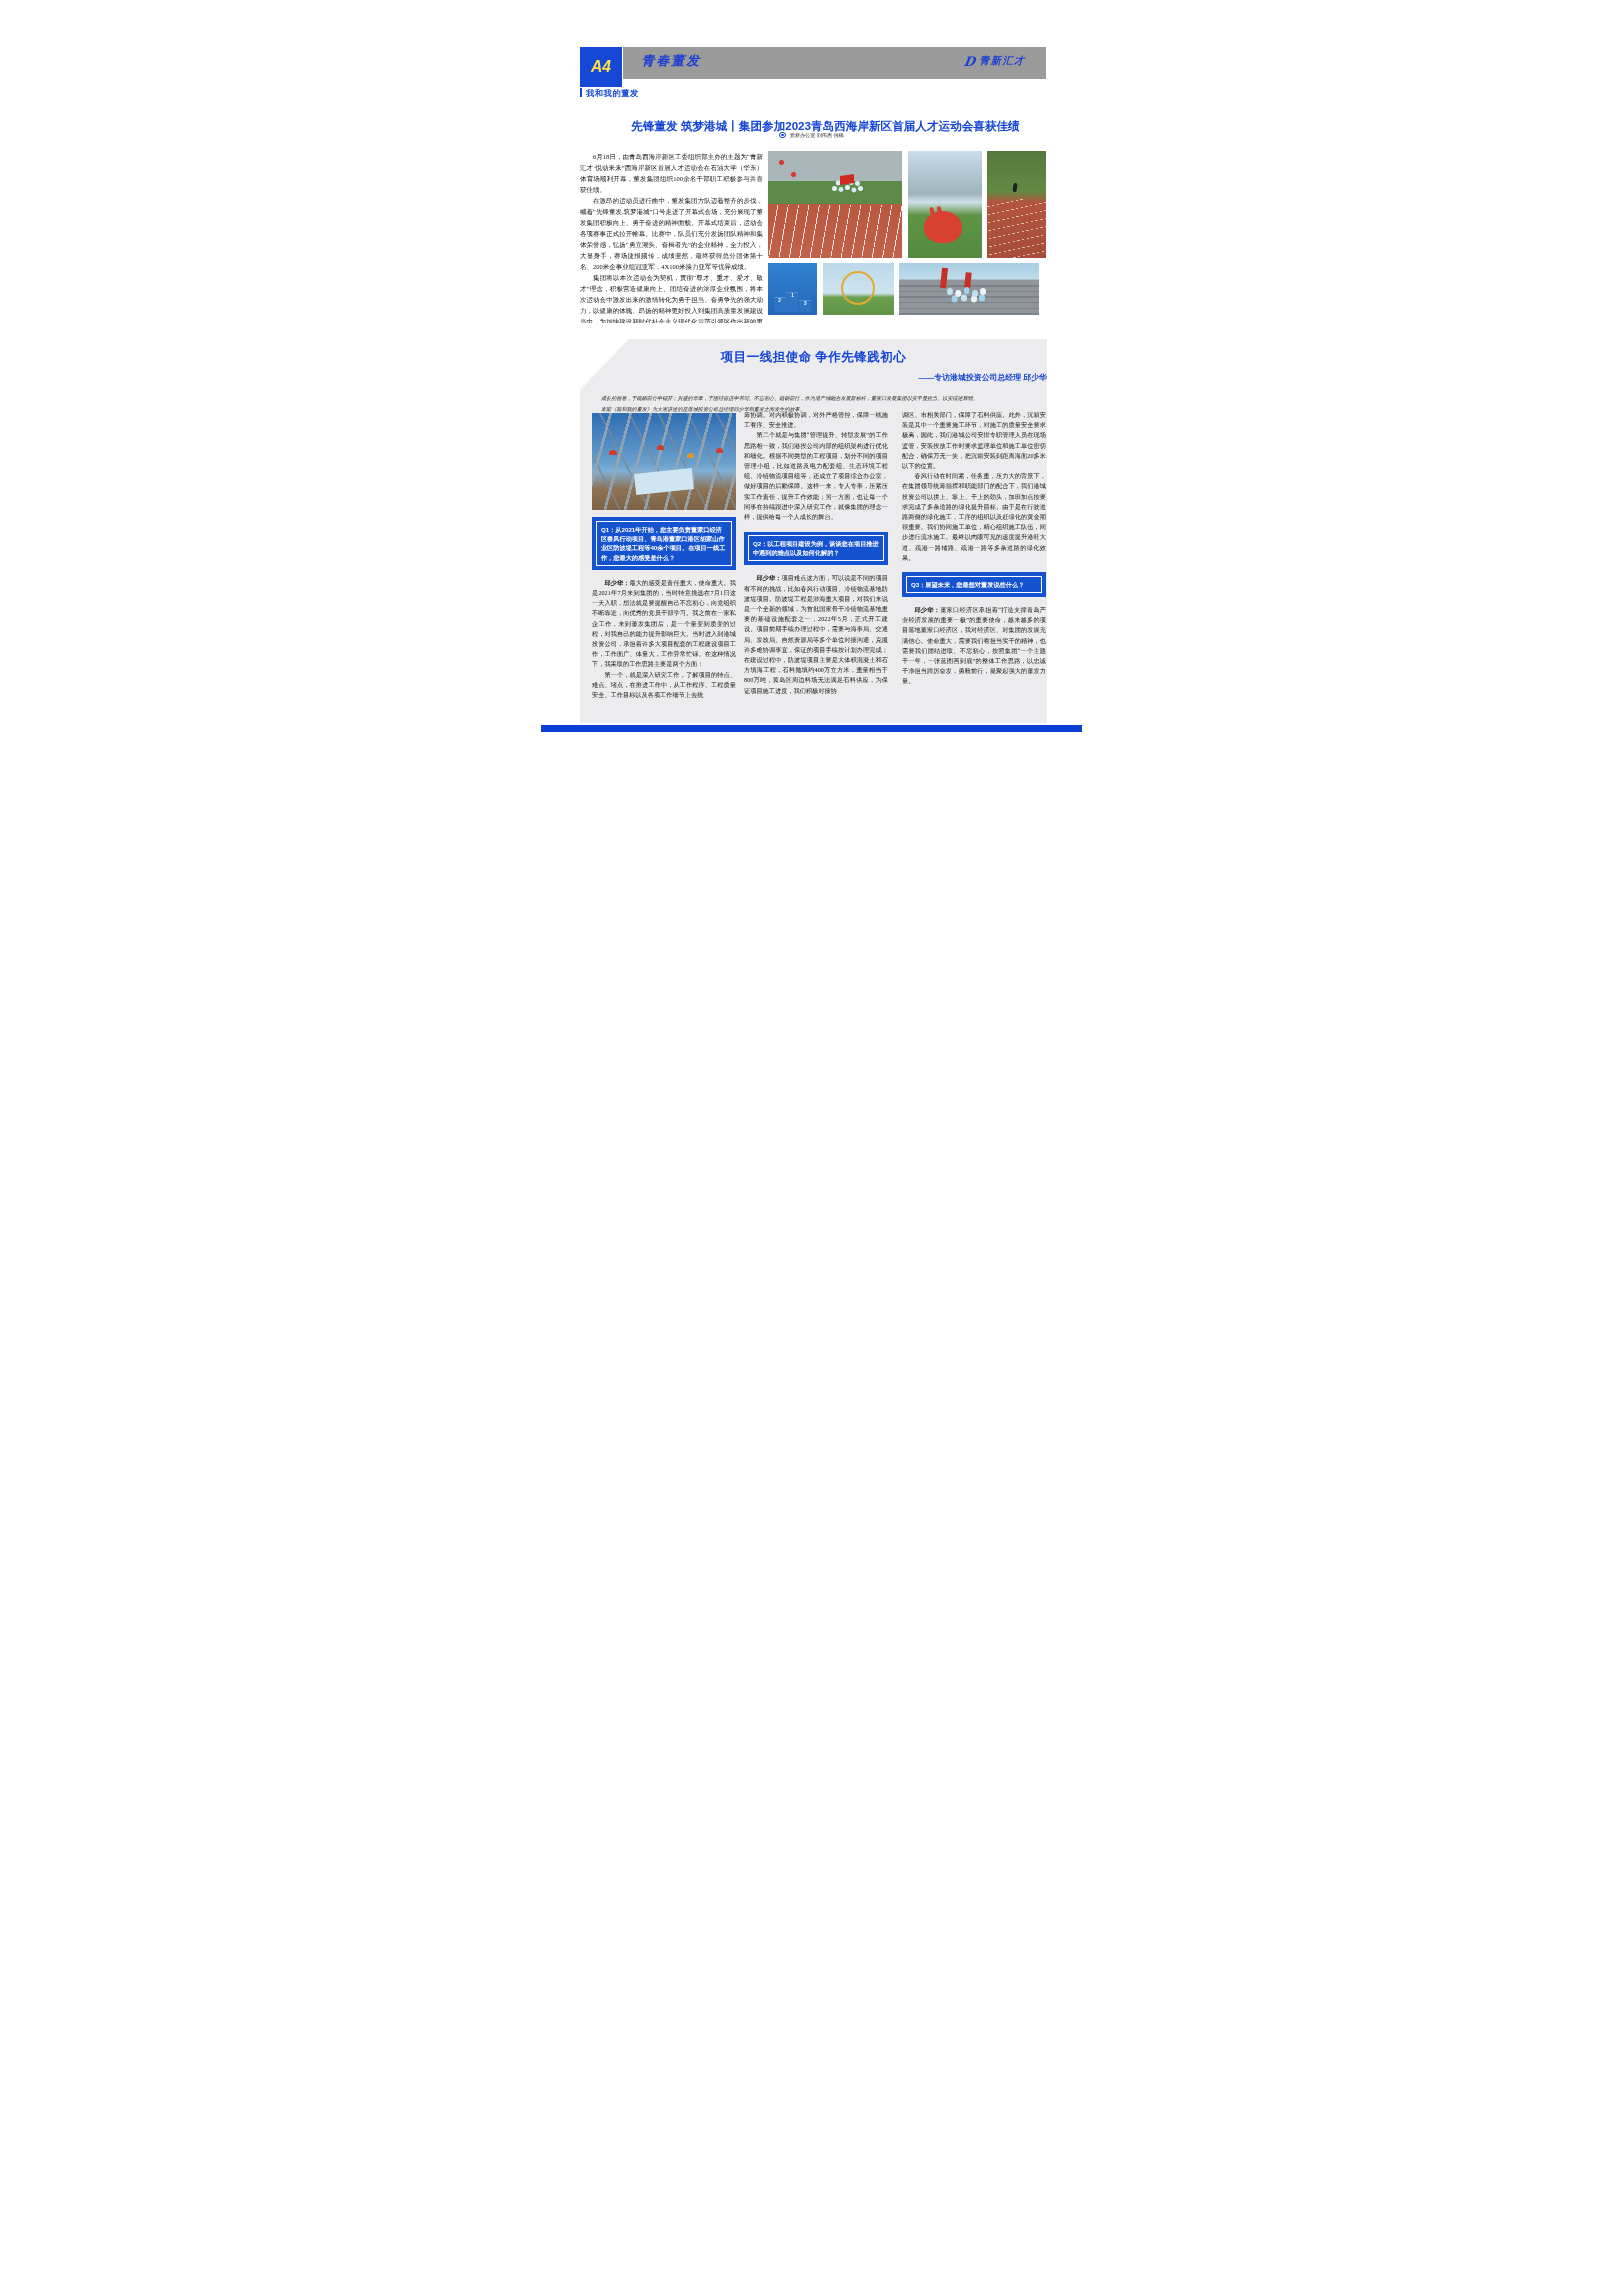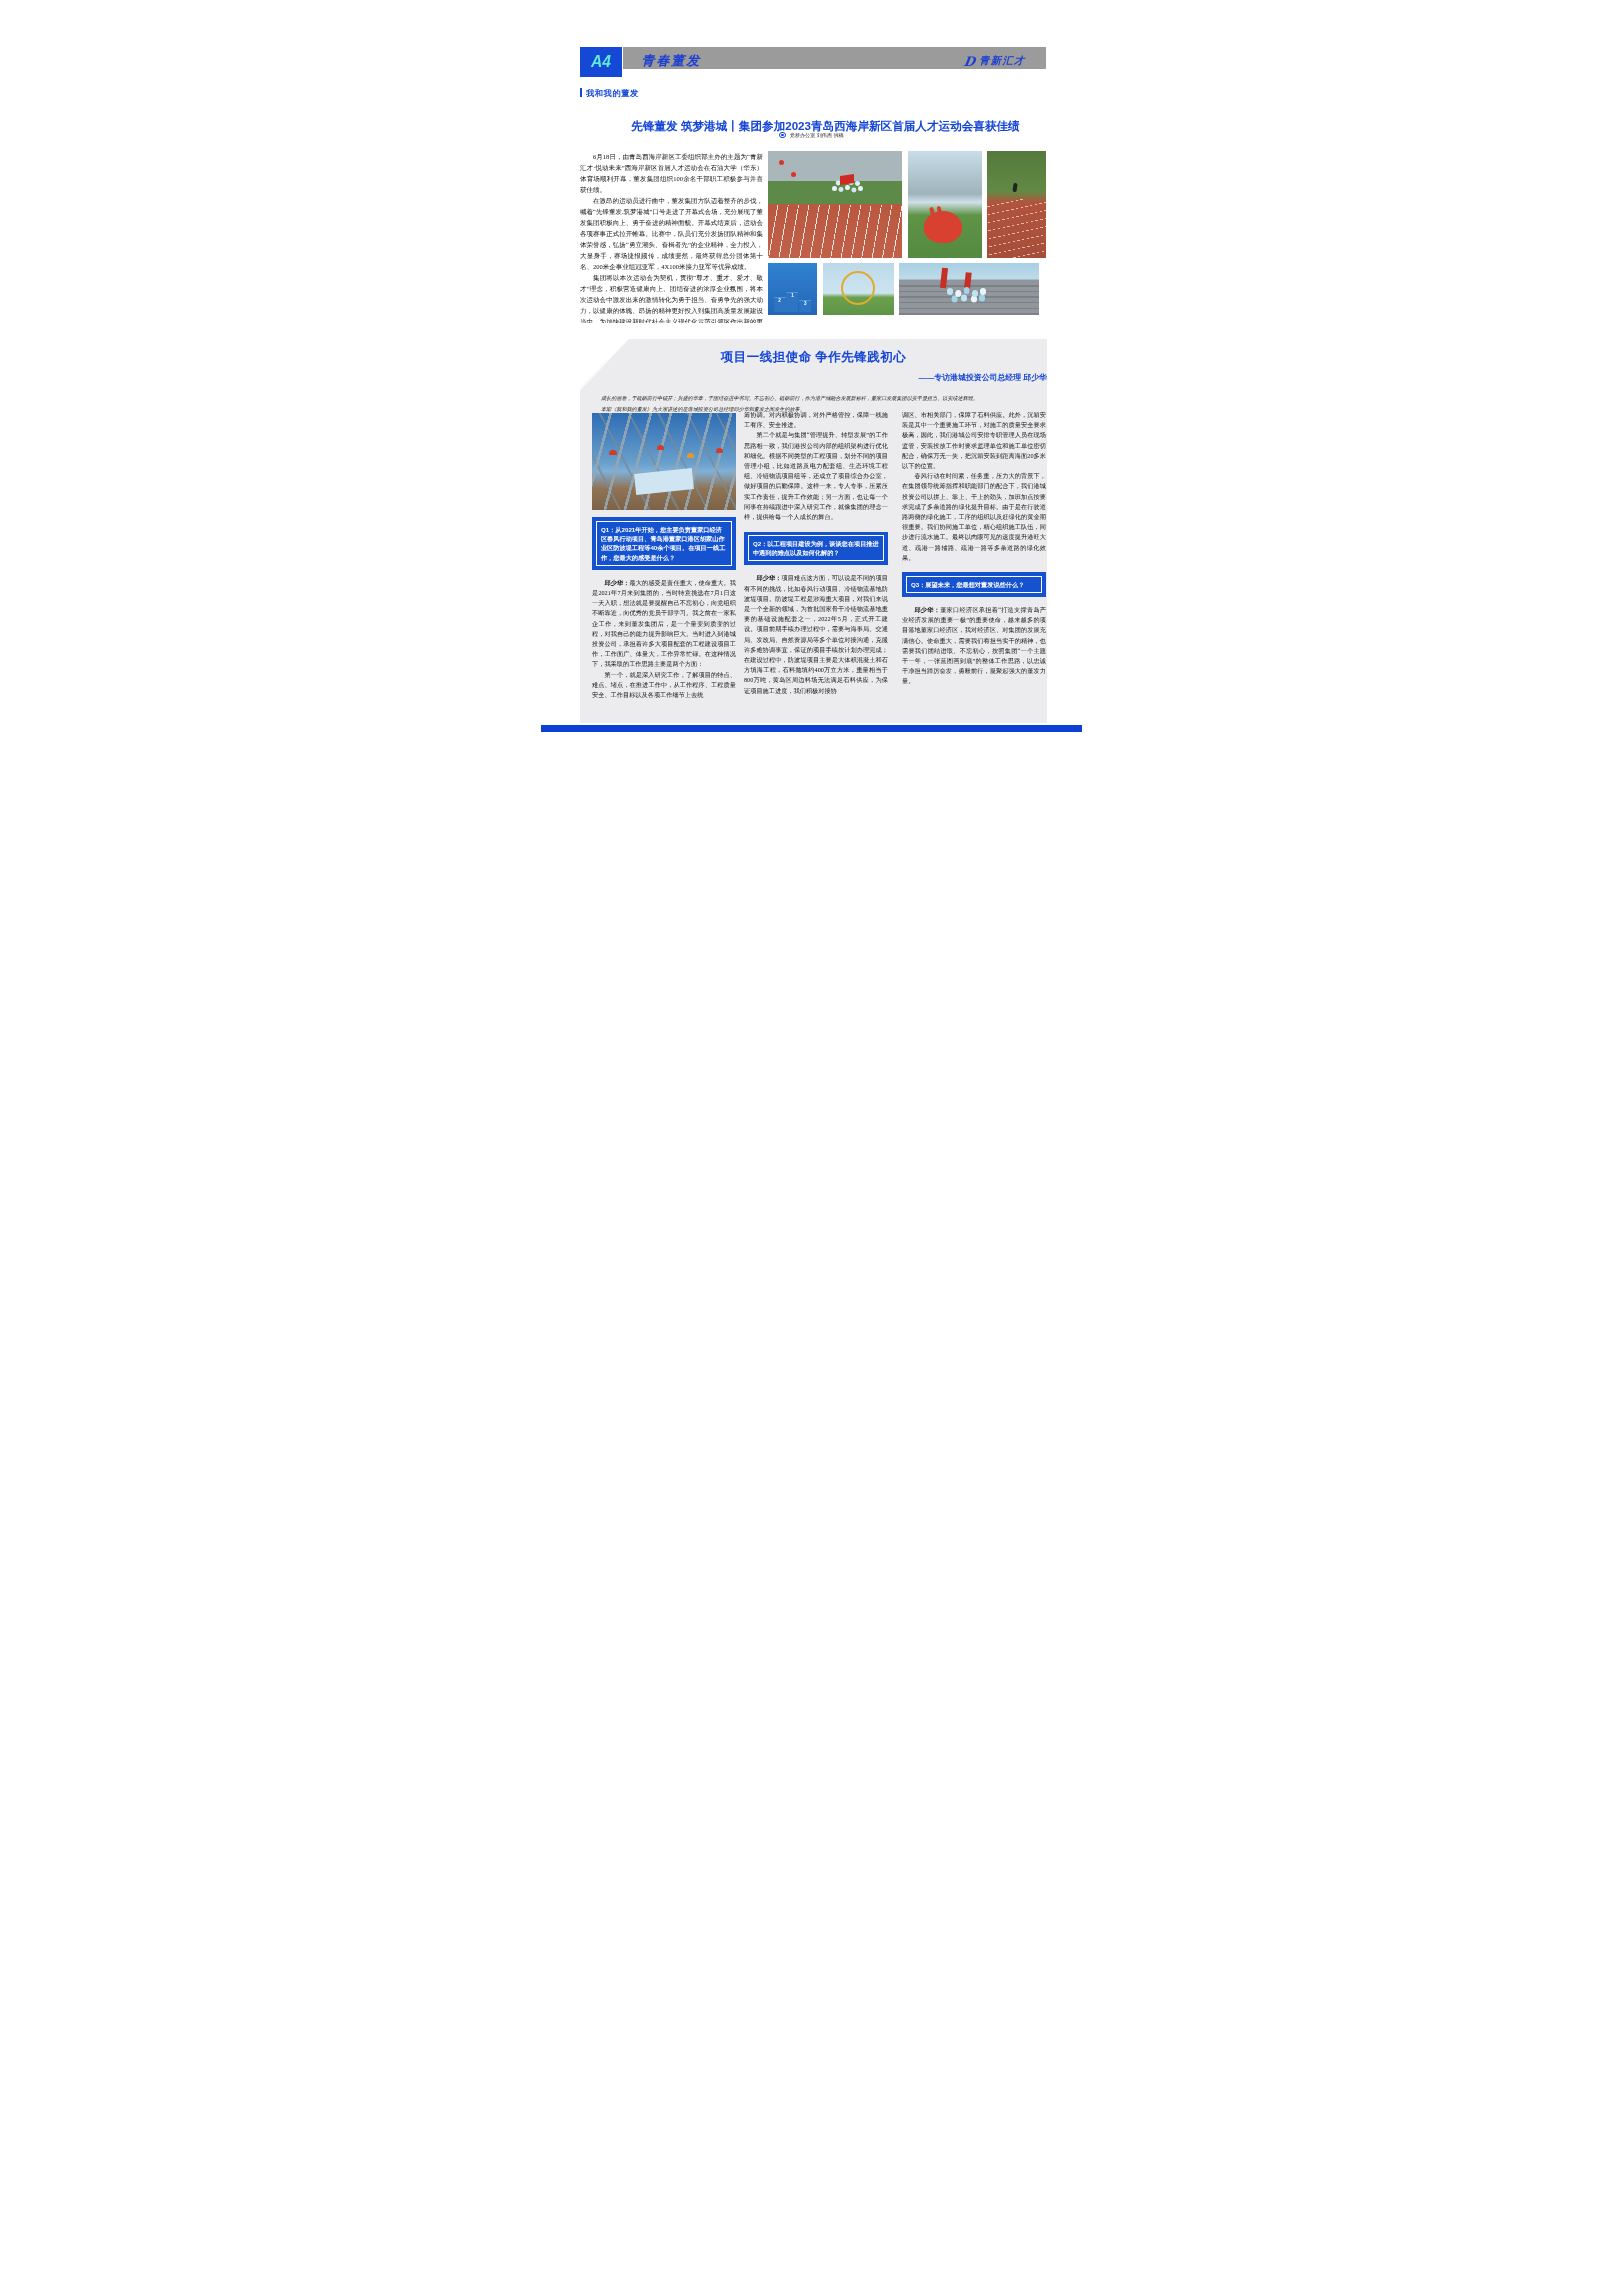--- a/index.html
+++ b/index.html
@@ -1,23 +1,23 @@
 <!DOCTYPE html>
 <html style="font-size:7.4px"><head>
 <meta charset="utf-8">
 <style>
   html,body{margin:0;padding:0;background:#ffffff;}
   body{font-family:"Liberation Sans",sans-serif;}
   .page{position:relative;width:541px;height:765px;margin:0 auto;background:#fff;overflow:hidden;}
 
   
-  .pageno{position:absolute;left:39px;top:47px;width:42px;height:30px;background:#1648d6;
-          display:flex;align-items:center;justify-content:center;color:#5eead4;
+  .pageno{position:absolute;left:39px;top:47px;width:42px;height:40px;background:#1648d6;
+          display:flex;align-items:center;justify-content:center;color:#fde047;
           font:italic 700 15.7px/1 "Liberation Sans",sans-serif;}
-  .banner{position:absolute;left:82px;top:47px;width:423px;height:22px;background:#9b9b9b;}
+  .banner{position:absolute;left:82px;top:47px;width:423px;height:32px;background:#9b9b9b;}
   .callig{font-family:"DejaVu Serif",serif;font-style:italic;font-weight:700;color:#1c3fd2;}
   .banner .col-title{position:absolute;left:18.5px;top:5.1px;font-size:13px;letter-spacing:1.9px;}
   .banner .brand{position:absolute;right:20.4px;top:6.5px;font-size:10.2px;letter-spacing:1.4px;display:flex;align-items:center;gap:1.9px;}
   .banner .brand-d{font-size:13px;transform:skewX(-12deg);}
 
   .section-label{position:absolute;left:39px;top:88px;display:flex;align-items:flex-start;
                  color:#1648d6;font-weight:700;font-size:8.3px;letter-spacing:0.5px;}
   .section-label .bar{display:inline-block;width:2.3px;height:8.8px;background:#1648d6;margin-right:3.7px;}
 
   

